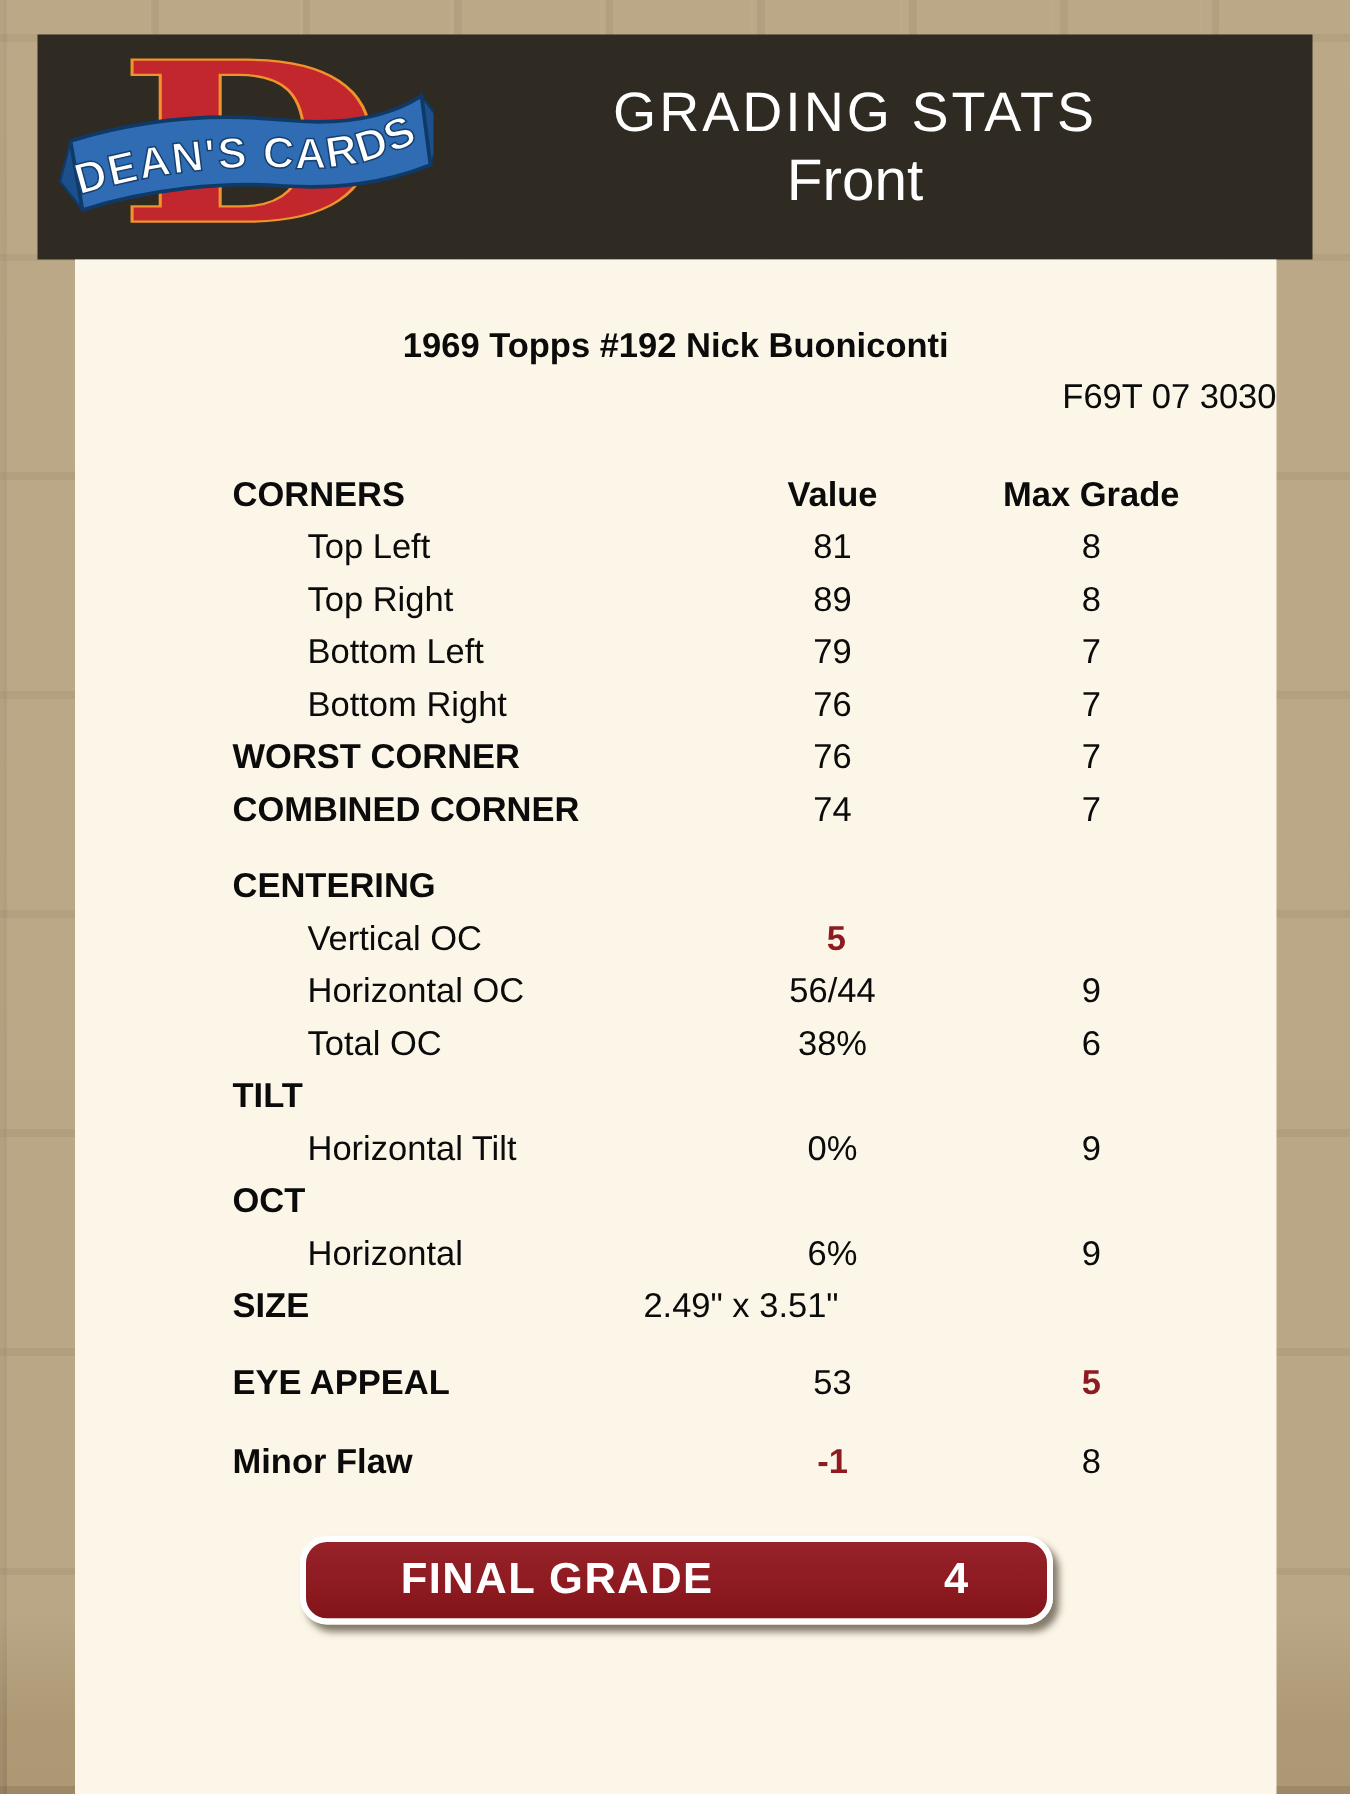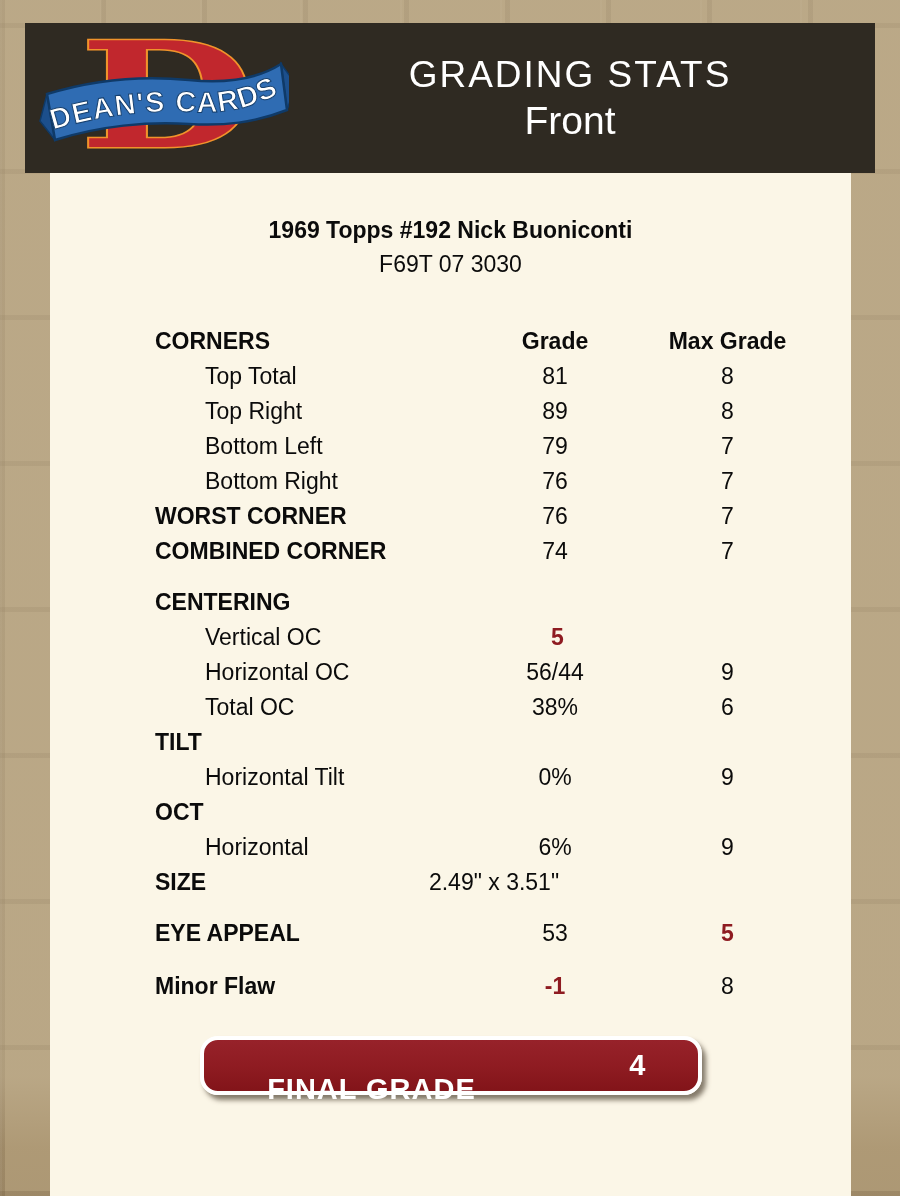--- a/index.html
+++ b/index.html
@@ -28,24 +28,24 @@
   }
   .header-title { font-size: 37px; letter-spacing: 2px; line-height: 52px; font-weight: 400; }
   .header-subtitle { font-size: 39px; line-height: 40px; font-weight: 400; }
 
   
   .panel {
     position: absolute; left: 50px; top: 173px; width: 801px; height: 1073px;
     background: #fbf6e7; padding-top: 42px; color: #0b0b0b;
   }
   .card-title { text-align: center; font-size: 23px; font-weight: bold; line-height: 30px; }
-  .card-code  { text-align: center; font-size: 23px; line-height: 30px; margin-top: 4px; }
-
-  
-  .stats { margin-top: 45px; }
+  .card-code  { text-align: right; font-size: 23px; line-height: 30px; margin-top: 4px; }
+
+  
+  .stats { margin-top: 33px; }
   .row { display: flex; height: 35px; line-height: 35px; font-size: 23px; }
   .c-label { flex: 0 0 420px; padding-left: 105px; white-space: nowrap; }
   .c-value { flex: 0 0 170px; text-align: center; }
   .c-grade { flex: 0 0 175px; text-align: center; }
   .row.head .c-label, .row.head .c-value, .row.head .c-grade { font-weight: bold; }
   .row.section .c-label { font-weight: bold; }
   .row.sub .c-label { padding-left: 155px; }
   .row.gap    { margin-top: 16px; }
   .row.gap-lg { margin-top: 18px; }
   .red { color: #8e1b21; font-weight: bold; }
@@ -54,21 +54,21 @@
   
   .final-grade {
     position: relative; width: 502px; height: 59px; margin: 32px auto 0 auto;
     background: linear-gradient(180deg, #97222a 0%, #8e1b21 55%, #821419 100%);
     border: 4px solid #ffffff; border-radius: 18px;
     box-shadow: 4px 5px 5px rgba(110,100,85,0.85);
     color: #ffffff; cursor: pointer;
   }
   .fg-label {
     position: absolute; left: 0; top: 0; width: 68%; text-align: center;
-    font-size: 29px; font-weight: bold; letter-spacing: 1px; line-height: 51px; margin-top: 24px;
+    font-size: 29px; font-weight: bold; letter-spacing: 1px; line-height: 51px;
   }
   .fg-value {
     position: absolute; right: 52px; top: 0;
     font-size: 29px; font-weight: bold; line-height: 51px;
   }
 </style>
 </head>
 <body>
 
 <div class="page">
@@ -95,26 +95,26 @@
   </header>
 
   <main class="panel">
     <div class="card-title">1969 Topps #192 Nick Buoniconti</div>
     <div class="card-code">F69T 07 3030</div>
 
     <div class="stats">
 
       <div class="row head">
         <div class="c-label">CORNERS</div>
-        <div class="c-value">Grade</div>
+        <div class="c-value">Value</div>
         <div class="c-grade">Max Grade</div>
       </div>
 
       <div class="row sub">
-        <div class="c-label">Top Total</div>
+        <div class="c-label">Top Left</div>
         <div class="c-value">81</div>
         <div class="c-grade">8</div>
       </div>
 
       <div class="row sub">
         <div class="c-label">Top Right</div>
         <div class="c-value">89</div>
         <div class="c-grade">8</div>
       </div>
 

